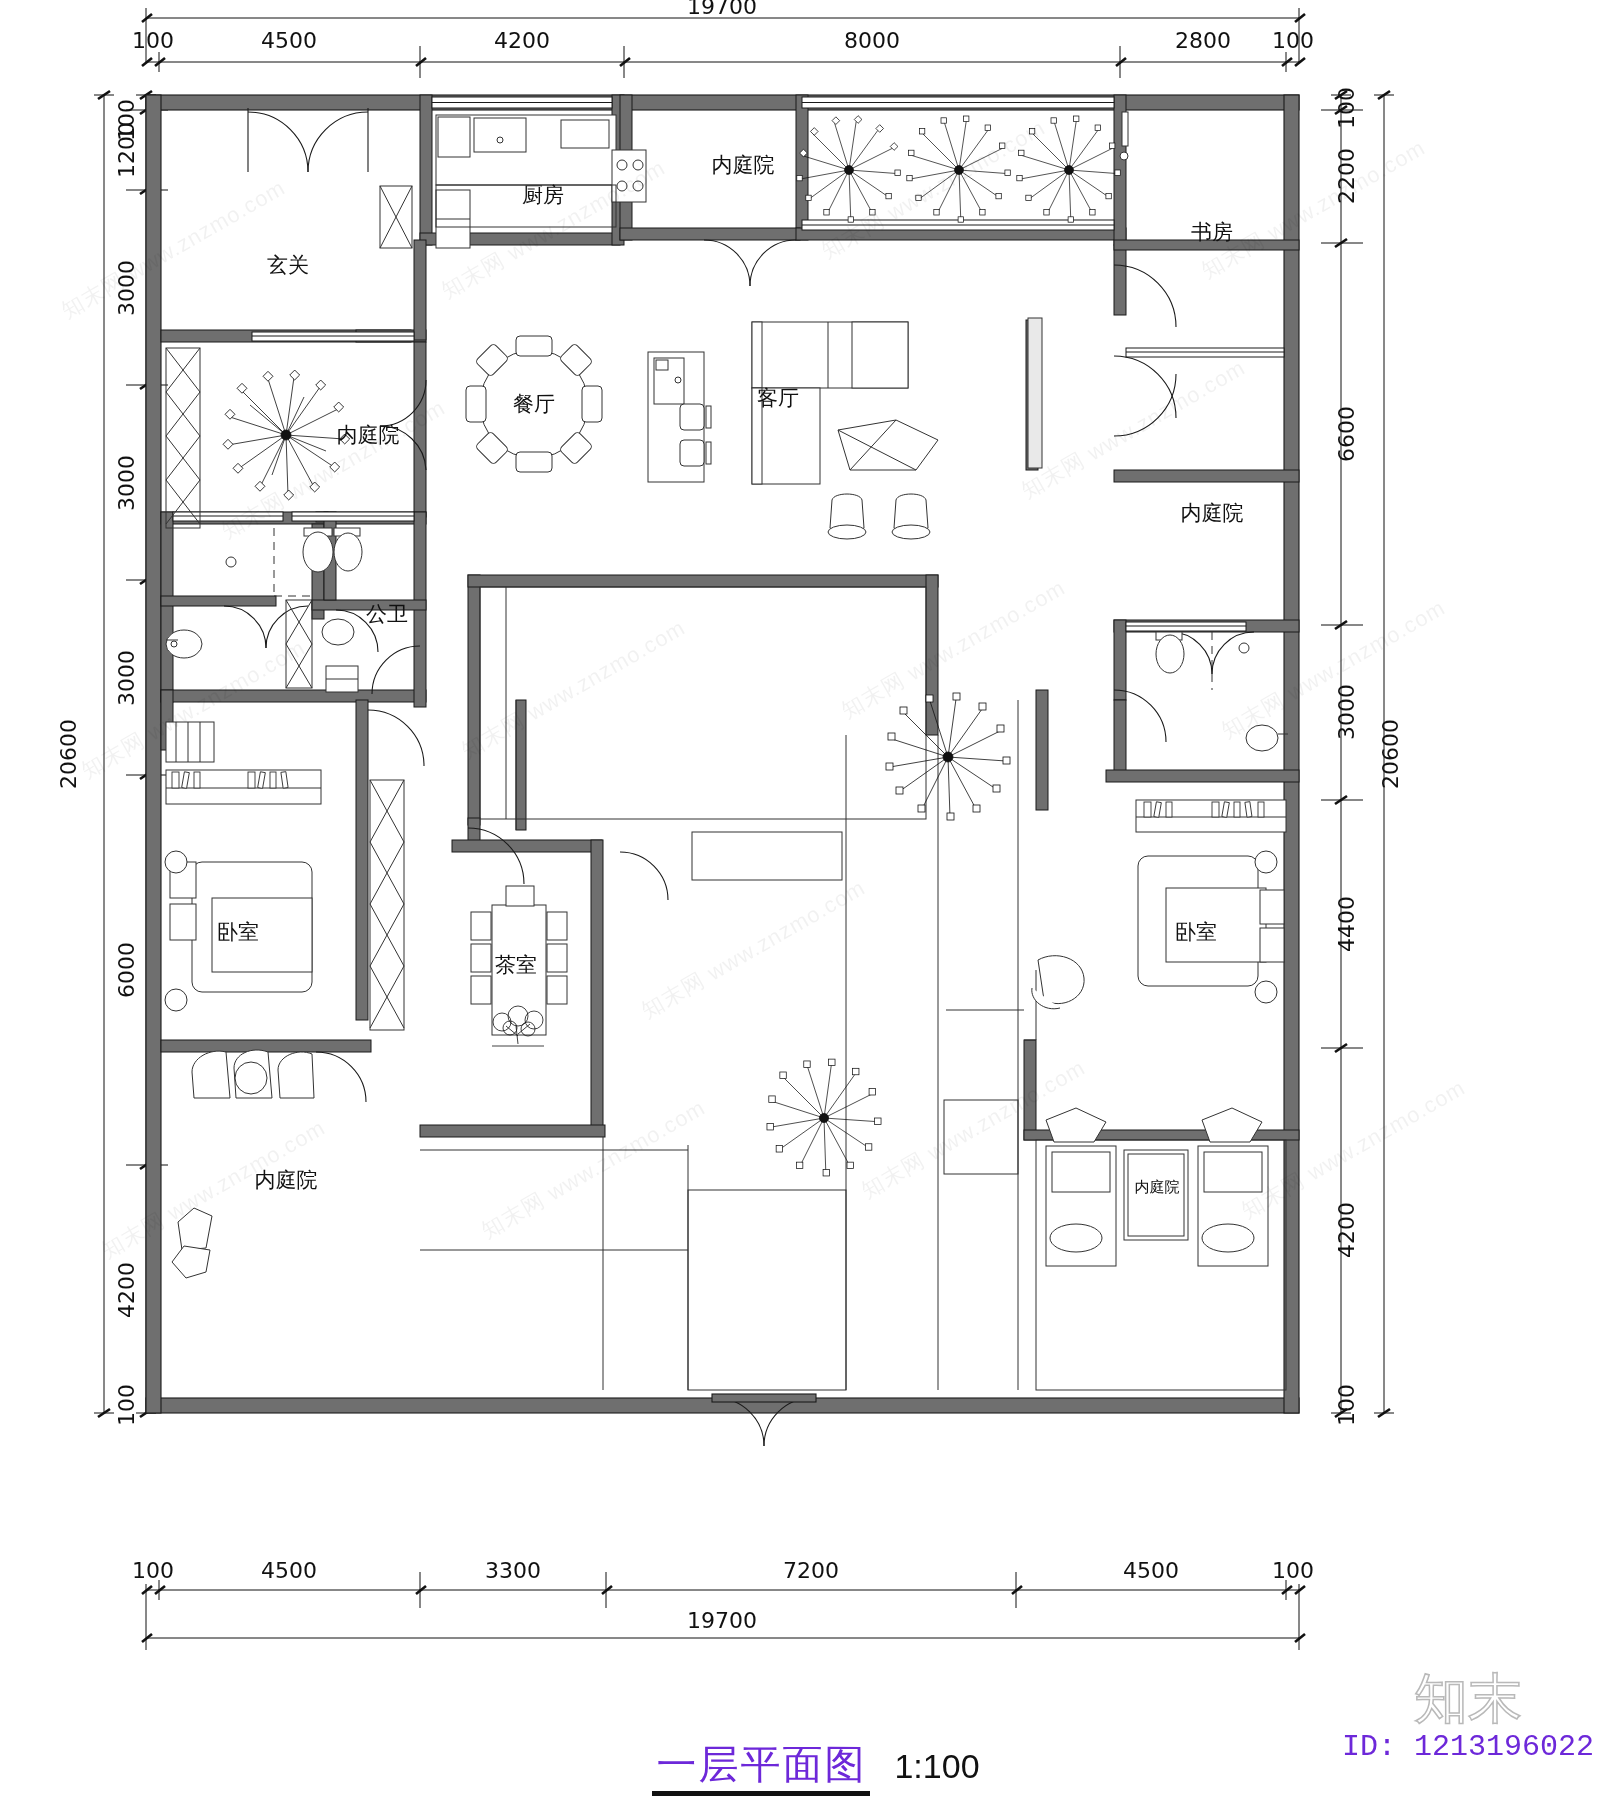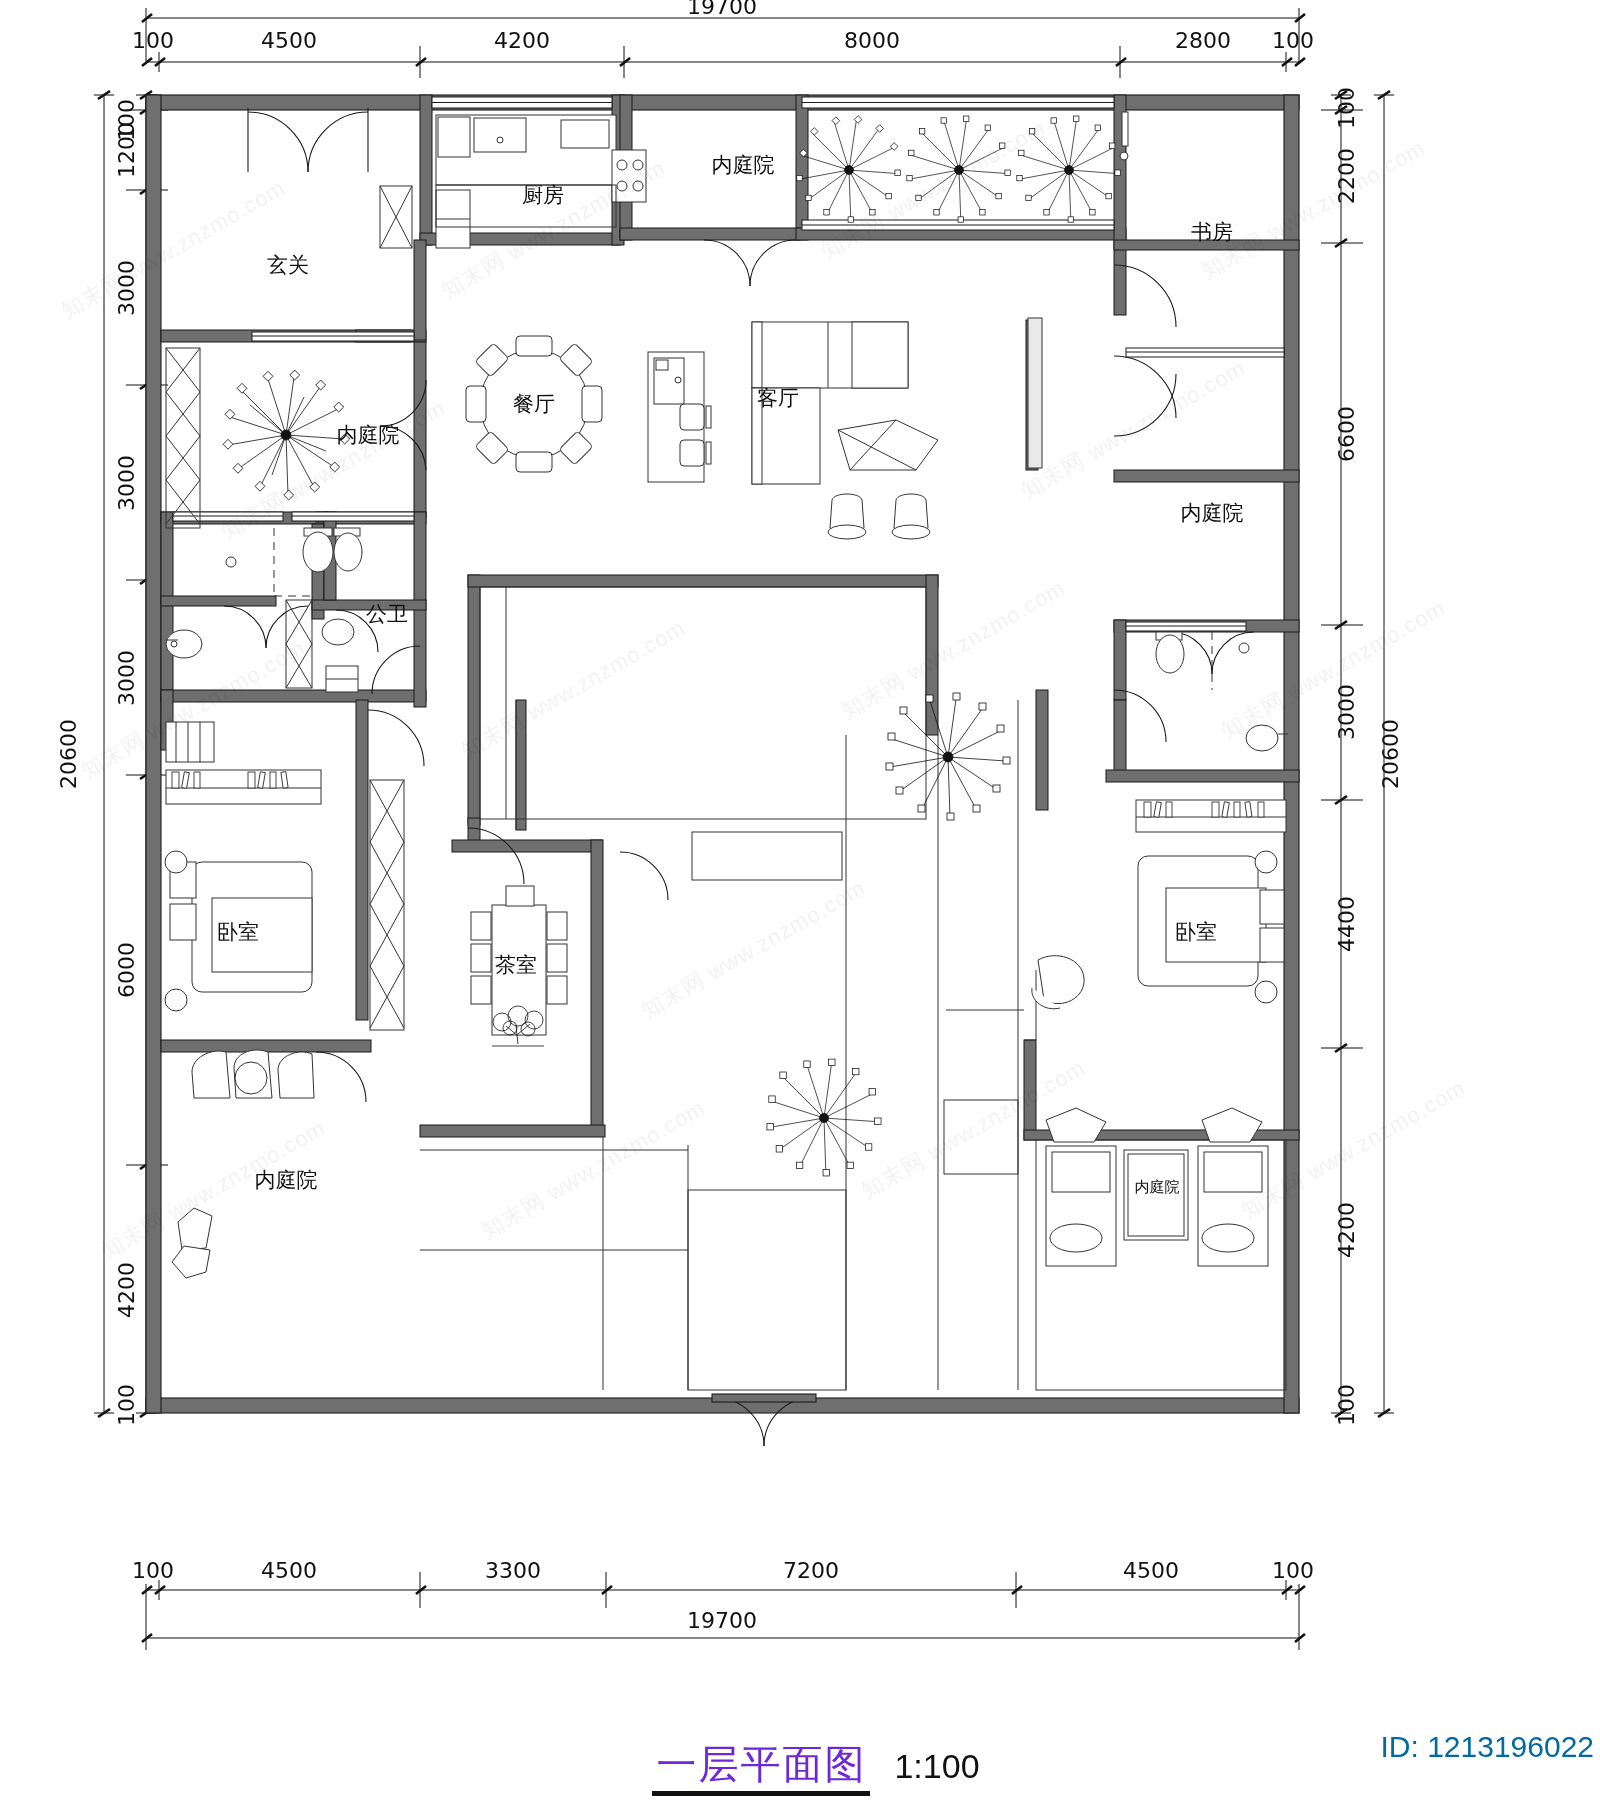--- a/index.html
+++ b/index.html
@@ -3,21 +3,21 @@
 <meta charset="utf-8">
 <style>
   html,body{margin:0;padding:0;background:#ffffff;}
   body{width:1600px;height:1810px;position:relative;font-family:"Liberation Sans",sans-serif;overflow:hidden;}
   #stage{position:absolute;left:16px;top:0;width:1600px;height:1810px;}
   svg#plan{position:absolute;left:0;top:0;width:1600px;height:1810px;}
   .wm{position:absolute;color:rgba(0,0,0,0.055);font-size:22px;font-family:"Liberation Sans",sans-serif;
       transform:rotate(-30deg);transform-origin:left top;white-space:nowrap;pointer-events:none;letter-spacing:1px;}
   #brand{position:absolute;right:22px;bottom:46px;text-align:center;pointer-events:none;}
   #brand .zm{font-size:54px;color:#fff;-webkit-text-stroke:1.5px #b9b9b9;font-family:"DejaVu Sans",sans-serif;line-height:1;}
-  #brand .idtxt{font-size:30px;color:#0369a1;font-family:Liberation Sans, sans-serif;margin-top:4px;}
+  #brand .idtxt{font-size:30px;color:#6d28d9;font-family:Liberation Mono, monospace;margin-top:4px;}
   #title{position:absolute;left:0;right:0;bottom:18px;text-align:center;}
   #title .t{font-size:40px;color:#6d28d9;font-family:Liberation Serif, serif;letter-spacing:2px;border-bottom:5px solid #111;padding:0 4px 4px 4px;}
   #title .s{font-size:34px;color:#111;font-family:"Liberation Sans",sans-serif;margin-left:24px;}
 </style>
 </head>
 <body>
 
 <div id="stage">
 
   <svg id="plan" viewBox="0 0 1600 1810">
@@ -771,20 +771,21 @@
   <div class="wm" style="left:820px; top:700px;">知末网 www.znzmo.com</div>
   <div class="wm" style="left:840px; top:1180px;">知末网 www.znzmo.com</div>
   <div class="wm" style="left:1180px;top:260px;">知末网 www.znzmo.com</div>
   <div class="wm" style="left:1200px;top:720px;">知末网 www.znzmo.com</div>
   <div class="wm" style="left:1220px;top:1200px;">知末网 www.znzmo.com</div>
   <div class="wm" style="left:200px; top:520px;">知末网 www.znzmo.com</div>
   <div class="wm" style="left:620px; top:1000px;">知末网 www.znzmo.com</div>
   <div class="wm" style="left:1000px;top:480px;">知末网 www.znzmo.com</div>
 
   <div id="brand">
+    <div class="zm">知末</div>
     <div class="idtxt">ID: 1213196022</div>
   </div>
 
   <div id="title">
     <span class="t">一层平面图</span><span class="s">1:100</span>
   </div>
 
 </div>
 
 </body></html>

